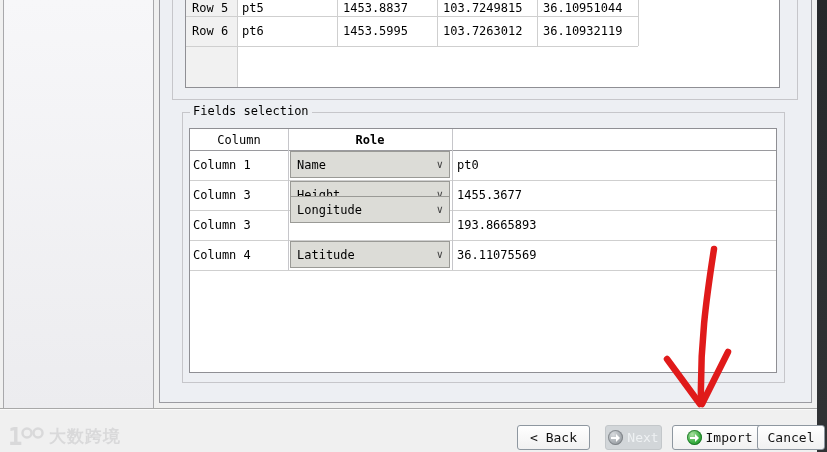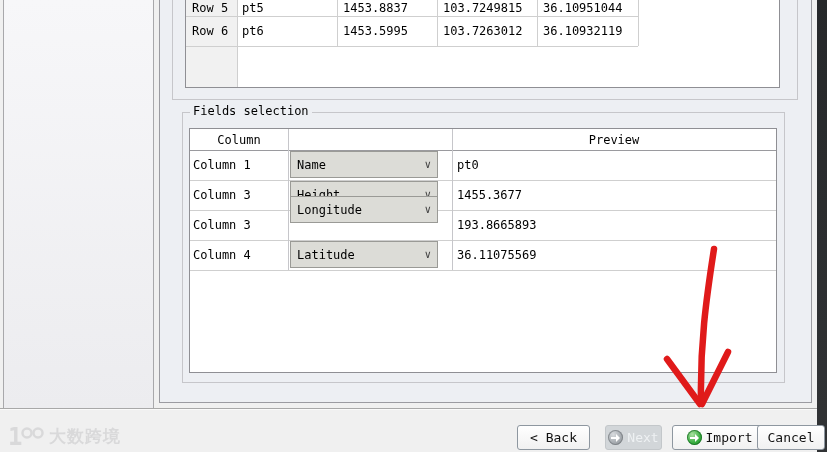--- a/index.html
+++ b/index.html
@@ -21,21 +21,21 @@
   
   .tbl{background:#fff;border:1px solid #8f8f94}
   .preview-table{left:185px;top:-14px;width:593px;height:100px}
   .fields-table{left:189px;top:128px;width:586px;height:243px}
   .cellline-h{position:absolute;height:1px;background:#cfcfcf}
   .cellline-v{position:absolute;width:1px;background:#c6c6ca}
   .txt{position:absolute;white-space:nowrap;line-height:13px}
   .ctr{text-align:center}
   .rowhdr-strip{position:absolute;left:0;top:0;width:51px;height:100%;background:#f1f1f1;border-right:1px solid #cfcfcf}
   
-  .combo{position:absolute;left:100px;width:148px;height:27px;background:#dcdcd7;border:1px solid #9a9a96;
+  .combo{position:absolute;left:100px;width:160px;height:27px;background:#dcdcd7;border:1px solid #9a9a96;
          box-sizing:border-box;display:flex;align-items:center;padding:0 6px;cursor:default}
   .combo .chev{margin-left:auto;font-size:11px;color:#444;line-height:1}
   
   .sep-dark{left:0;top:408px;width:817px;height:1px;background:#a8a8a8}
   .sep-light{left:0;top:409px;width:817px;height:1px;background:#fafafa}
   .btn{position:absolute;top:425px;height:25px;box-sizing:border-box;display:flex;align-items:center;justify-content:center;
        gap:4px;background:linear-gradient(#ffffff,#f1f1f1);border:1px solid #8e97a0;border-radius:3px;
        font-family:inherit;font-size:13px;color:#111;padding:0 2px}
   .btn.bold span.lbl{font-weight:normal}
   .btn.disabled{background:#d2d6d9;border-color:#c3c7ca;color:#eef1f3}
@@ -88,21 +88,21 @@
 <div class="abs tbl fields-table">
   <div class="cellline-h" style="left:0;top:21px;width:586px;background:#9a9a9e"></div>
   <div class="cellline-h" style="left:0;top:51px;width:586px"></div>
   <div class="cellline-h" style="left:0;top:81px;width:586px"></div>
   <div class="cellline-h" style="left:0;top:111px;width:586px"></div>
   <div class="cellline-h" style="left:0;top:141px;width:586px"></div>
   <div class="cellline-v" style="left:98px;top:0;height:141px"></div>
   <div class="cellline-v" style="left:262px;top:0;height:141px"></div>
 
   <span class="txt ctr" style="left:0;top:5px;width:98px">Column</span>
-  <span class="txt ctr" style="left:262px;top:5px;width:324px">Preview</span>
+  <span class="txt ctr" style="left:98px;top:5px;width:164px;font-weight:bold">Role</span>
 
   <span class="txt" style="left:3px;top:30px">Column 1</span>
   <div class="combo" style="top:22px">
     <span>Name</span>
     <span class="chev">∨</span>
   </div>
   <span class="txt" style="left:267px;top:30px">pt0</span>
 
   <span class="txt" style="left:3px;top:60px">Column 3</span>
   <div class="combo" style="top:52px">

